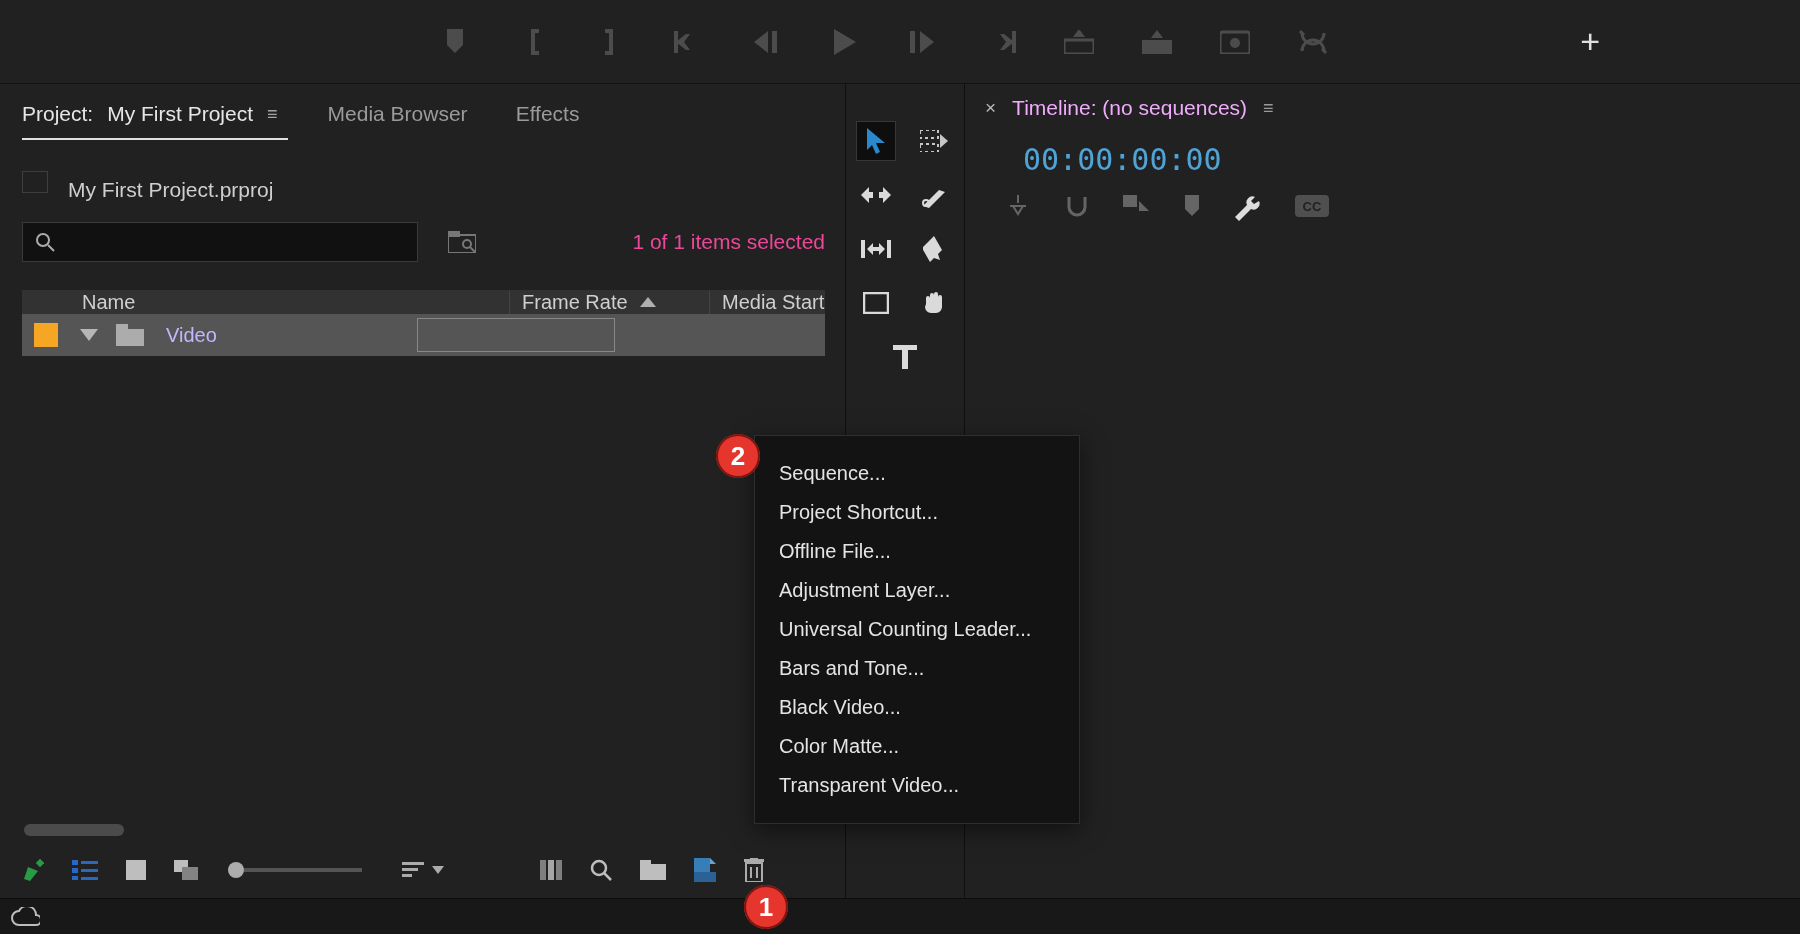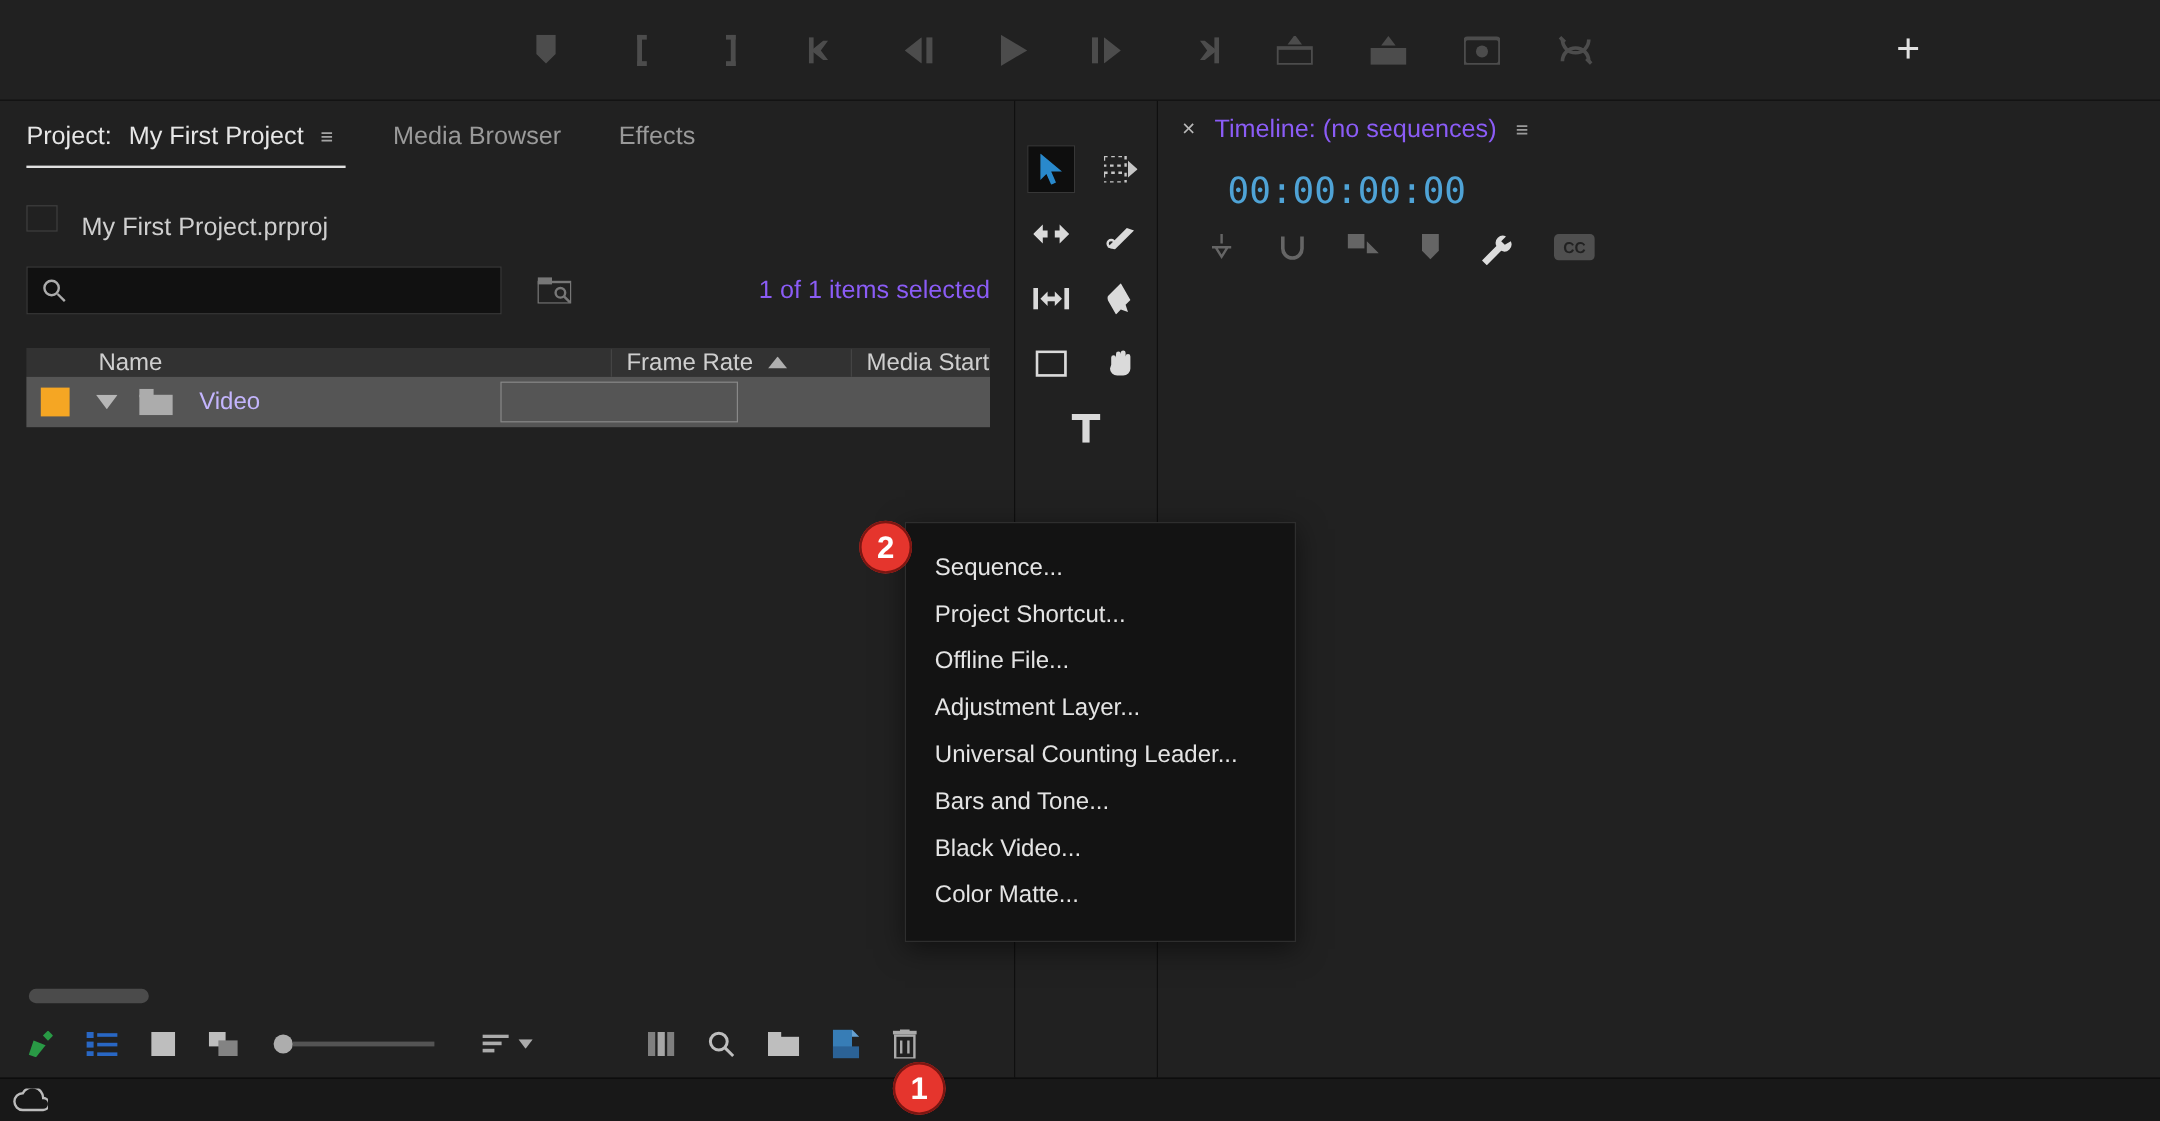--- a/index.html
+++ b/index.html
@@ -26,21 +26,21 @@
 
   .proj-row{ display:flex; align-items:center; gap:20px; margin-top:22px;}
   .proj-bin{ width:26px; height:22px; border:1px solid #575757; opacity:.55;}
   .proj-name{ font-size:21px; color:#cfcfcf;margin-top:16px;}
 
   .search-row{ display:flex; align-items:center; gap:30px; margin-top:20px;}
   .search-box{ width:396px; height:40px; background:#111; border:1px solid #3b3b3b; display:flex; align-items:center; padding:0 12px;}
   .search-box svg{opacity:.85;}
   .search-box input{ flex:1; background:transparent; border:0; outline:0; color:#ddd; font-size:18px; margin-left:10px;}
   .folder-find{opacity:.65;}
-  .selcount{ margin-left:auto; font-size:21px; color:#8b5cf6;}
+  .selcount{ margin-left:auto; font-size:21px; color:#ec4899;}
 
   .table{ margin-top:28px;}
   .thead{ display:flex; height:24px; align-items:center; background:#323232; font-size:20px; color:#cfcfcf;}
   .thead .th-name{ width:488px; padding-left:60px; border-right:1px solid #444;}
   .thead .th-fr{ width:200px; padding-left:12px; display:flex; align-items:center; gap:12px; border-right:1px solid #444;}
   .thead .th-ms{ flex:1; padding-left:12px;}
   .sort-caret{opacity:.8;}
   .trow{ display:flex; align-items:center; height:42px; background:#555; font-size:20px; color:#c4b5fd;}
   .trow .swatch{ width:24px; height:24px; background:#f5a623; margin-left:12px;}
   .trow .chev{ margin-left:22px; opacity:.8;}
@@ -62,21 +62,21 @@
   .toolbox{ width:120px; border-left:1px solid #0f0f0f; border-right:1px solid #0f0f0f; display:flex; flex-direction:column; align-items:center; padding-top:30px; gap:0;}
   .tool-row{ display:flex; gap:18px; height:54px; align-items:center;}
   .tool{ width:40px; height:40px; display:flex; align-items:center; justify-content:center; opacity:.95;}
   .tool.selected{ background:#0d0d0d; border:1px solid #393939;}
   .trow-single{ height:54px; display:flex; align-items:center;}
 
   
   .timeline{ flex:1; padding:12px 20px;}
   .tl-tabs{ display:flex; align-items:center; gap:16px; font-size:21px;}
   .tl-tabs .x{ color:#b8b8b8; font-size:19px;}
-  .tl-tabs .tl-title{ color:#8b5cf6;text-align:center;}
+  .tl-tabs .tl-title{ color:#f0abfc;text-align:center;}
   .tl-tabs .panel-menu{ font-size:18px; color:#9a9a9a; letter-spacing:2px;}
   .timecode{ font-size:30px; color:#4fa3d6; margin:22px 0 12px 38px; font-family:monospace;}
   .tl-iconrow{ display:flex; gap:34px; margin:18px 0 0 20px;}
   .tl-iconrow .tli{opacity:.44;}
   .tl-iconrow .tli.active{opacity:.95;}
 
   
   .context-menu{ position:absolute; left:754px; top:435px; width:326px; background:#131313; border:1px solid #2e2e2e; padding:18px 0; box-shadow:0 6px 22px rgba(0,0,0,.5);}
   .context-menu .mi{ padding:8px 24px; font-size:20px; color:#e4e4e4; cursor:pointer;}
 
@@ -427,20 +427,21 @@
 
 <div class="context-menu">
   <div class="mi">Sequence...</div>
   <div class="mi">Project Shortcut...</div>
   <div class="mi">Offline File...</div>
   <div class="mi">Adjustment Layer...</div>
   <div class="mi">Universal Counting Leader...</div>
   <div class="mi">Bars and Tone...</div>
   <div class="mi">Black Video...</div>
   <div class="mi">Color Matte...</div>
+  <div class="mi">Transparent Video...</div>
 </div>
 
 <div class="callout c1">1</div>
 <div class="callout c2">2</div>
 
 <div class="cc-bar">
   <svg width="30" height="20">
       <path d="M9 18a7 7 0 010-14 9 9 0 0117 4 5 5 0 010 10z" fill="none" stroke="#bcbcbc" stroke-width="2"></path>
     </svg>
 </div>

